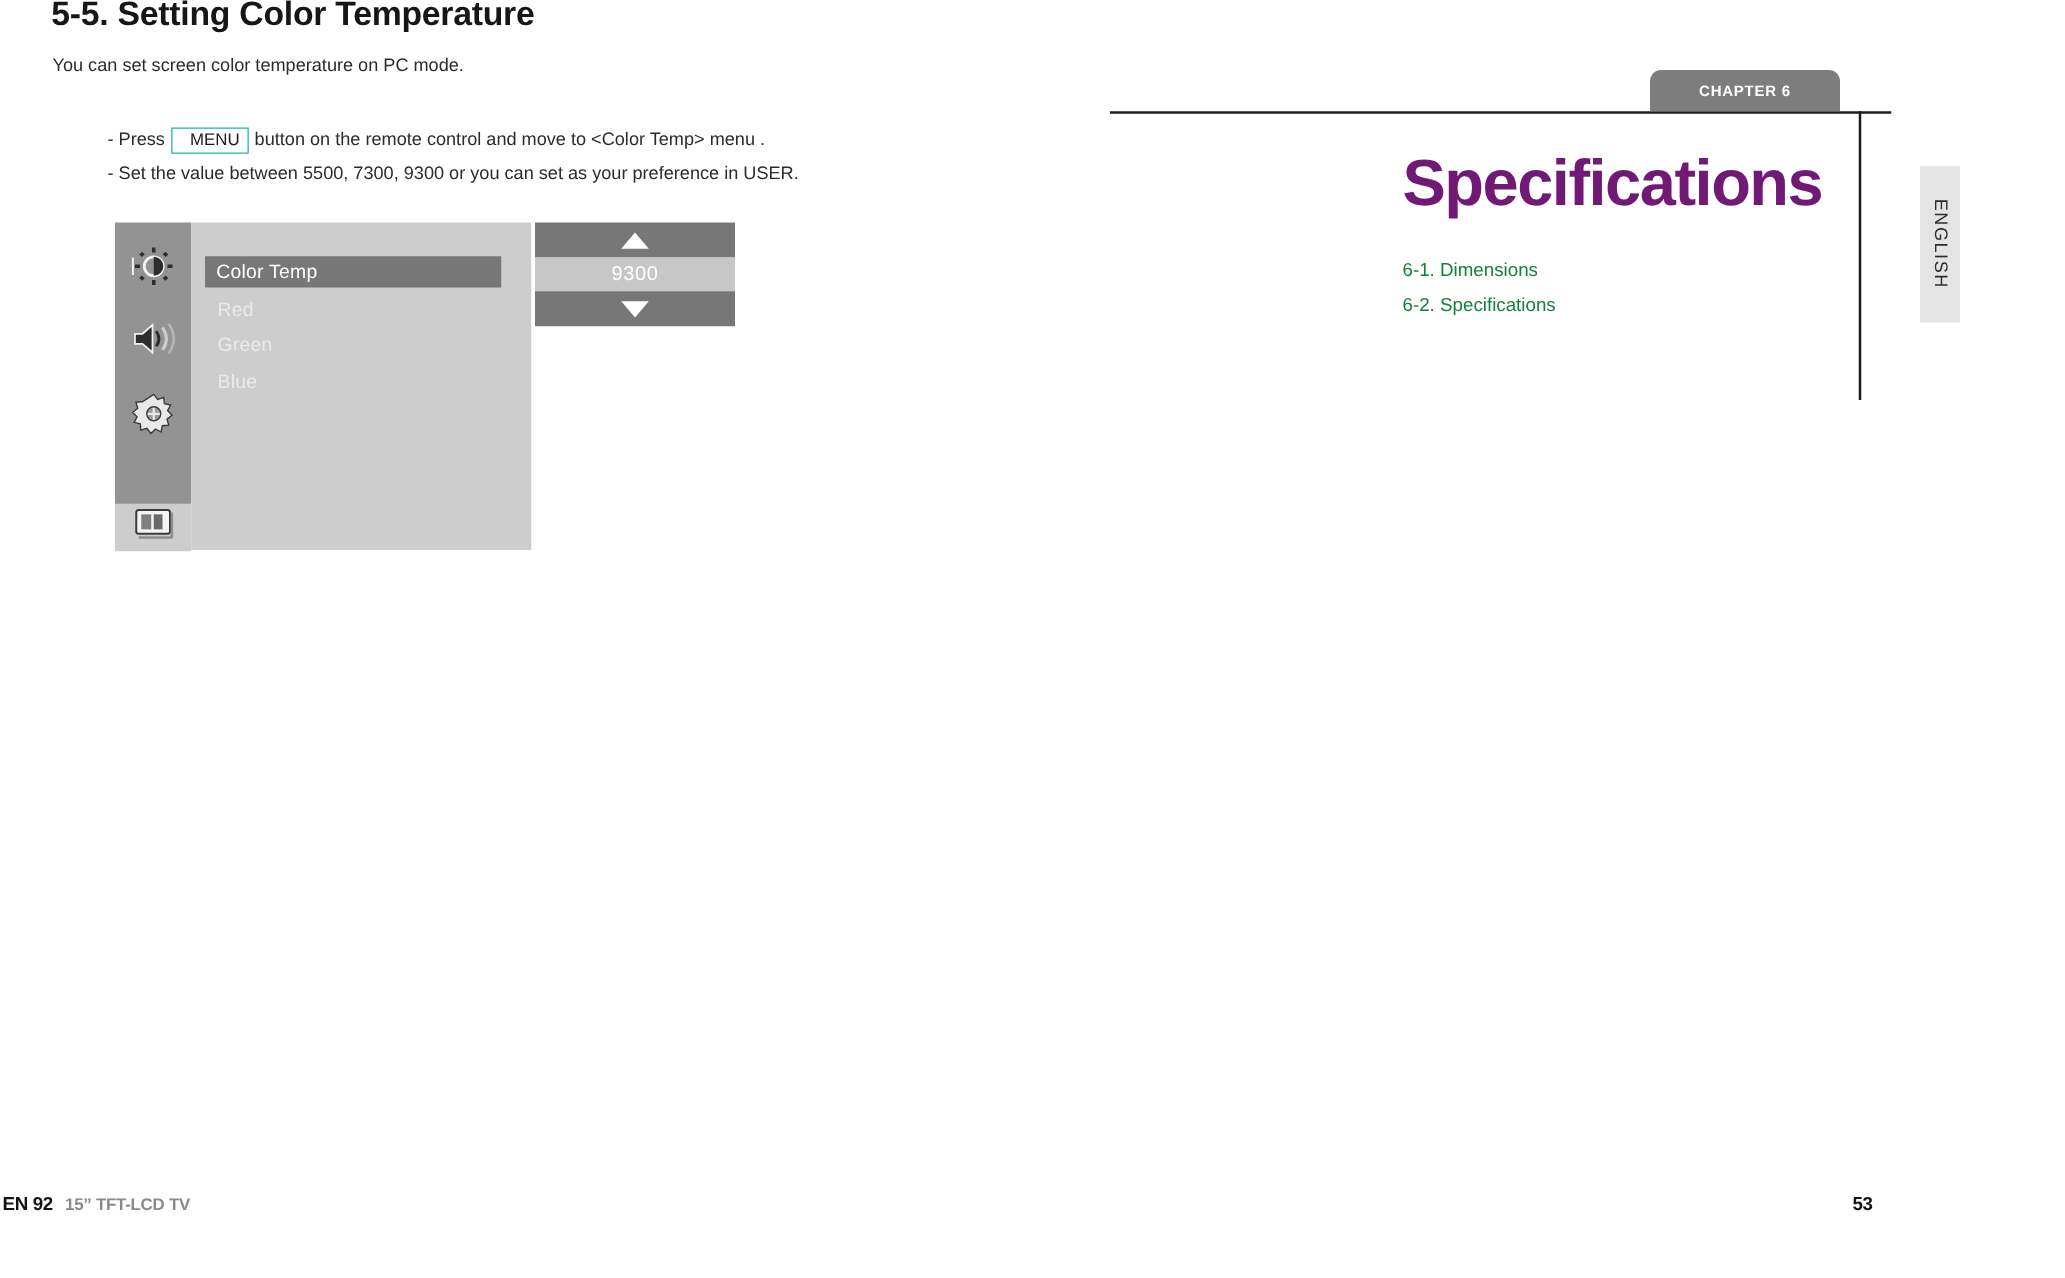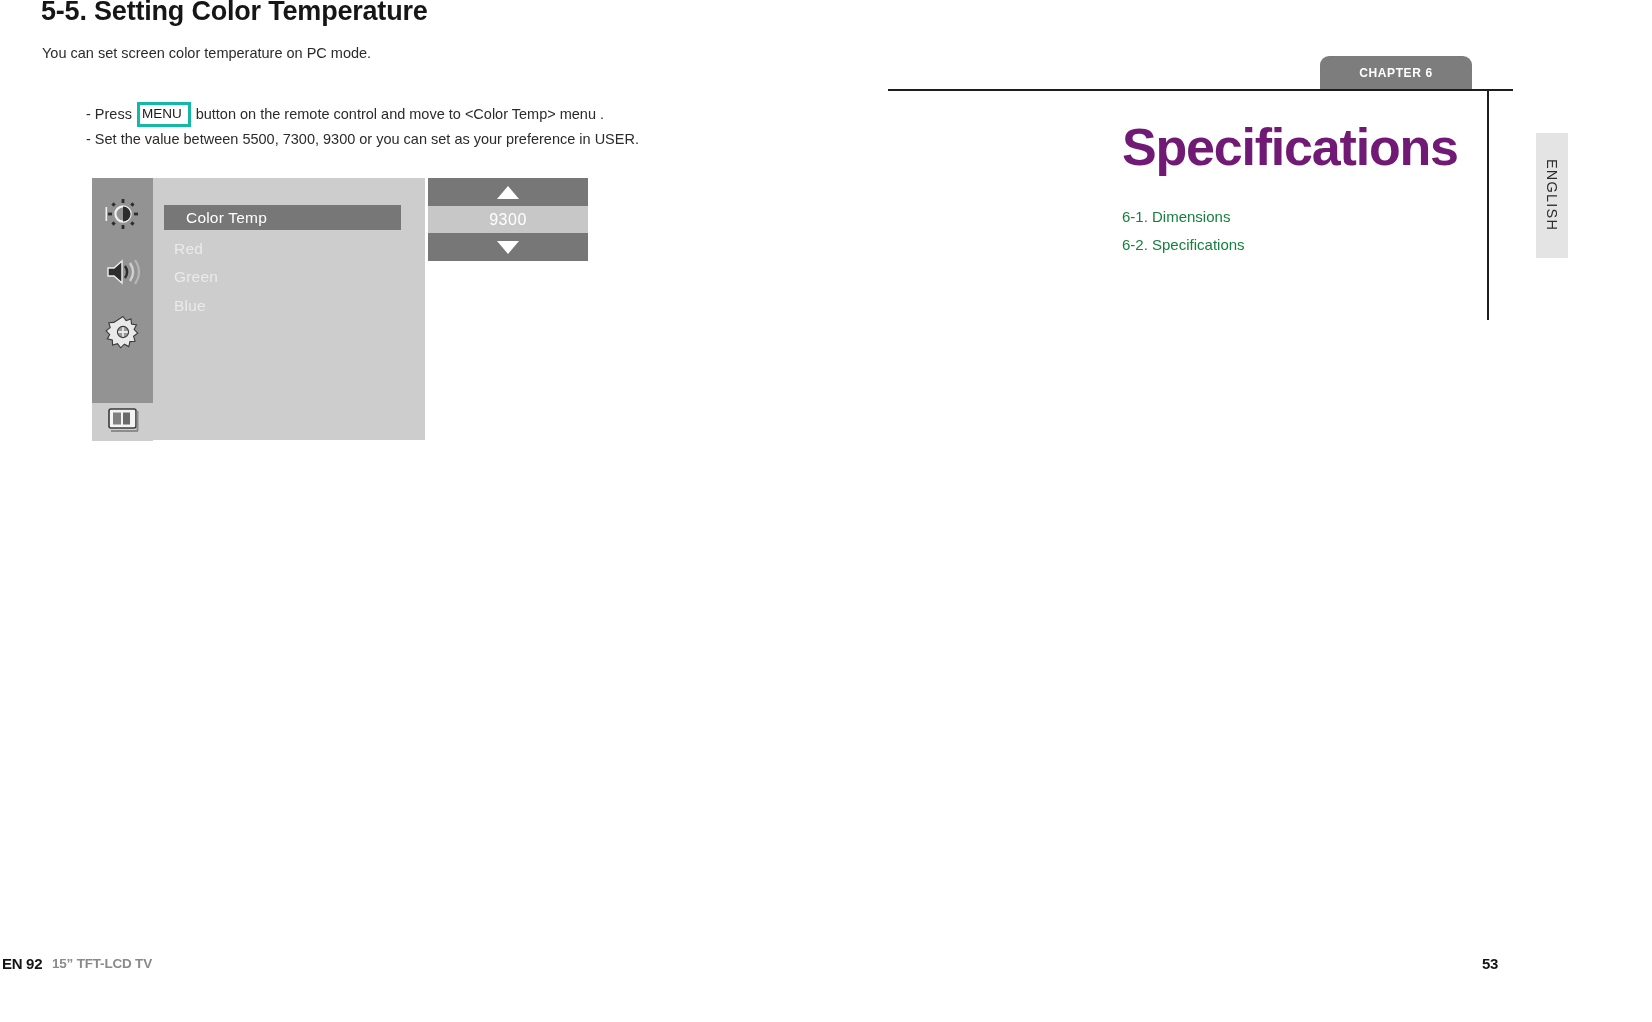--- a/index.html
+++ b/index.html
@@ -50,22 +50,22 @@
     white-space: nowrap;
     display: flex;
     align-items: center;
     margin-left: 44px;
   }
   #bullet-1 { top: 102px; }
   #bullet-2 { top: 131px; }
 
   #menu-key {
     display: inline-block;
-    border: 3px solid #14b8a6;
-    padding: 1px 6px 2px 2px;
+    border: 1px solid #14b8a6;
+    padding: 1px 6px 2px 14px;
     margin: 0 5px;
     font-size: 13.5px;
     line-height: 1.15;
     color: #1a1a1a;
     background: #ffffff;
   }
 
   
   #osd {
     position: absolute;
@@ -102,21 +102,21 @@
     position: absolute;
     left: 72px; top: 27px;
     width: 237px; height: 25px;
     background: #777777;
     display: flex;
     align-items: center;
   }
   #osd-row-colortemp .osd-label {
     color: #ffffff;
     font-size: 15.5px;
-    padding-left: 22px;
+    padding-left: 9px;
     letter-spacing: 0.2px;
   }
   .osd-row {
     position: absolute;
     left: 82px;
     font-size: 15.5px;
     color: #eaeaea;
     letter-spacing: 0.2px;
     white-space: nowrap;
   }

